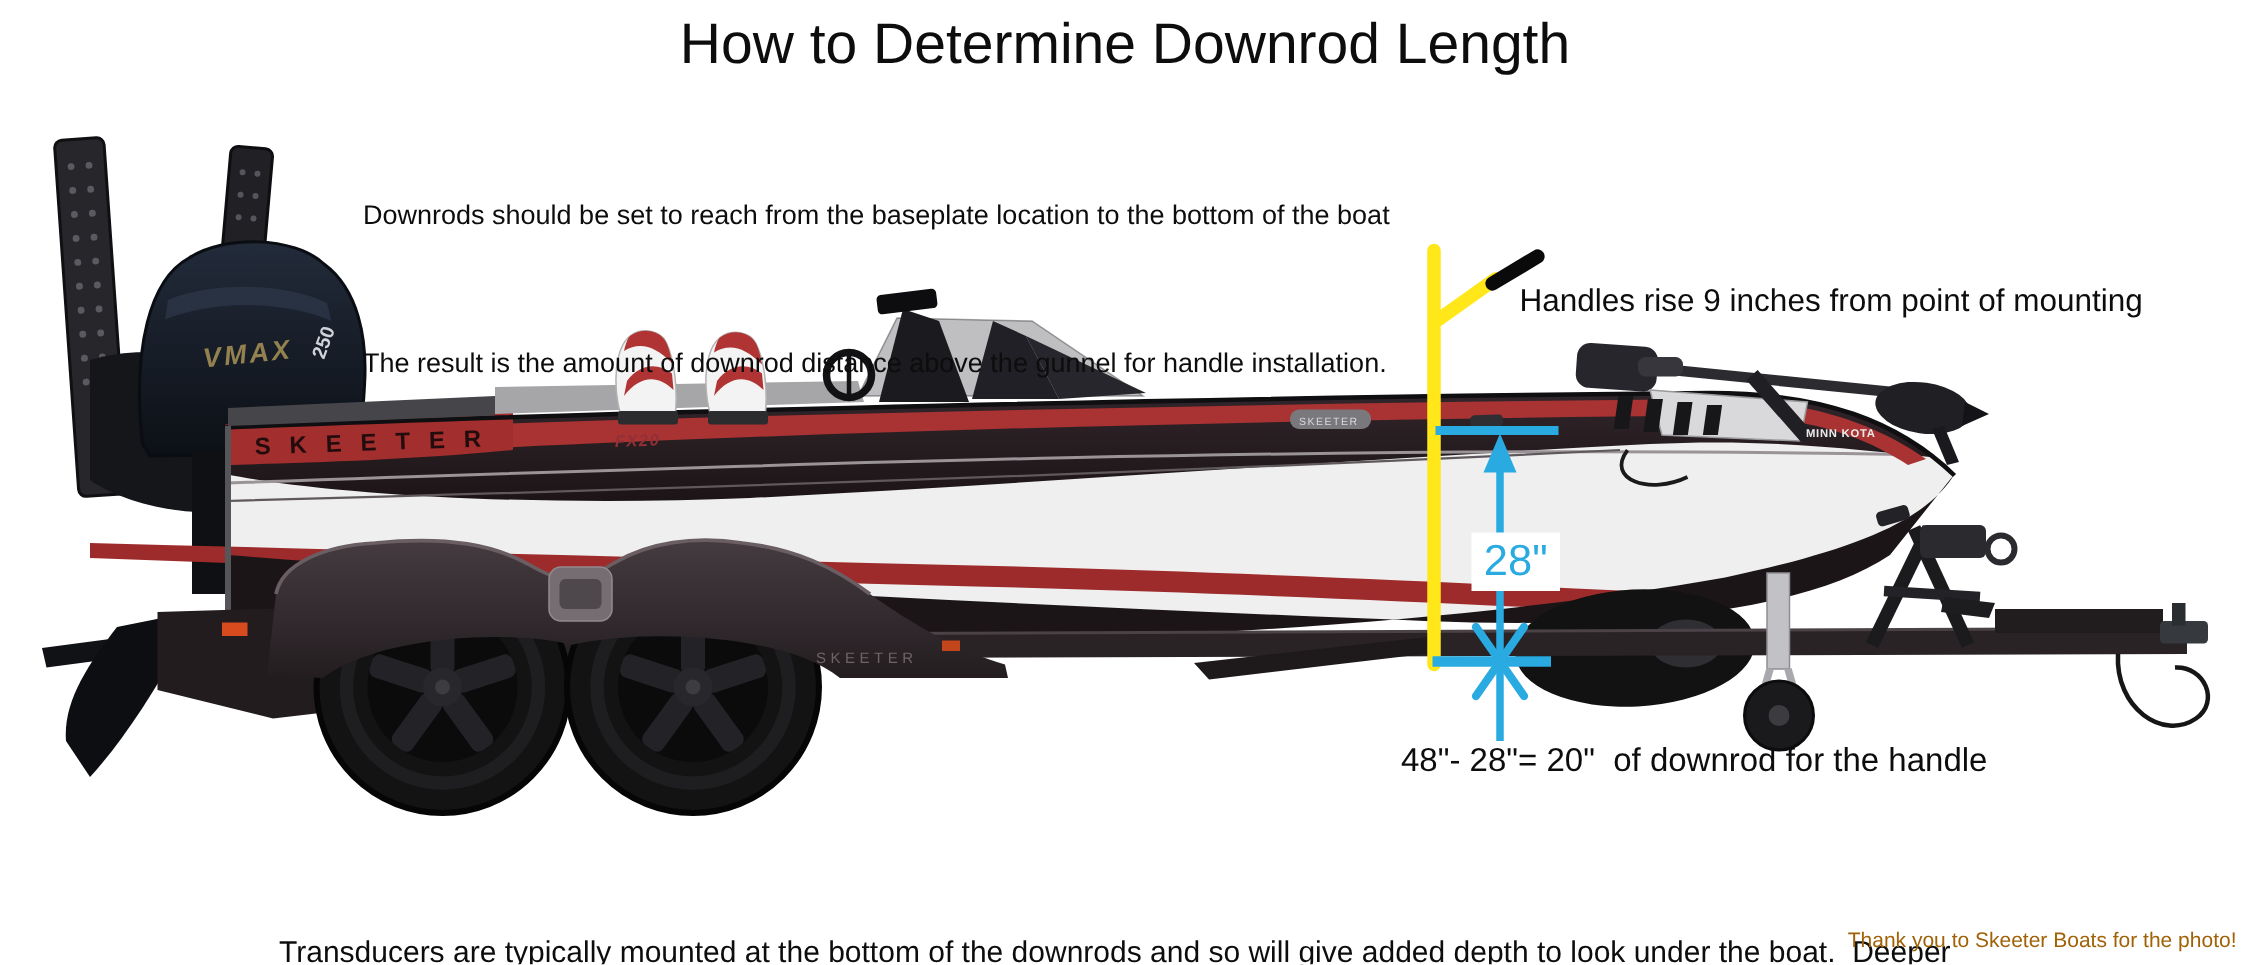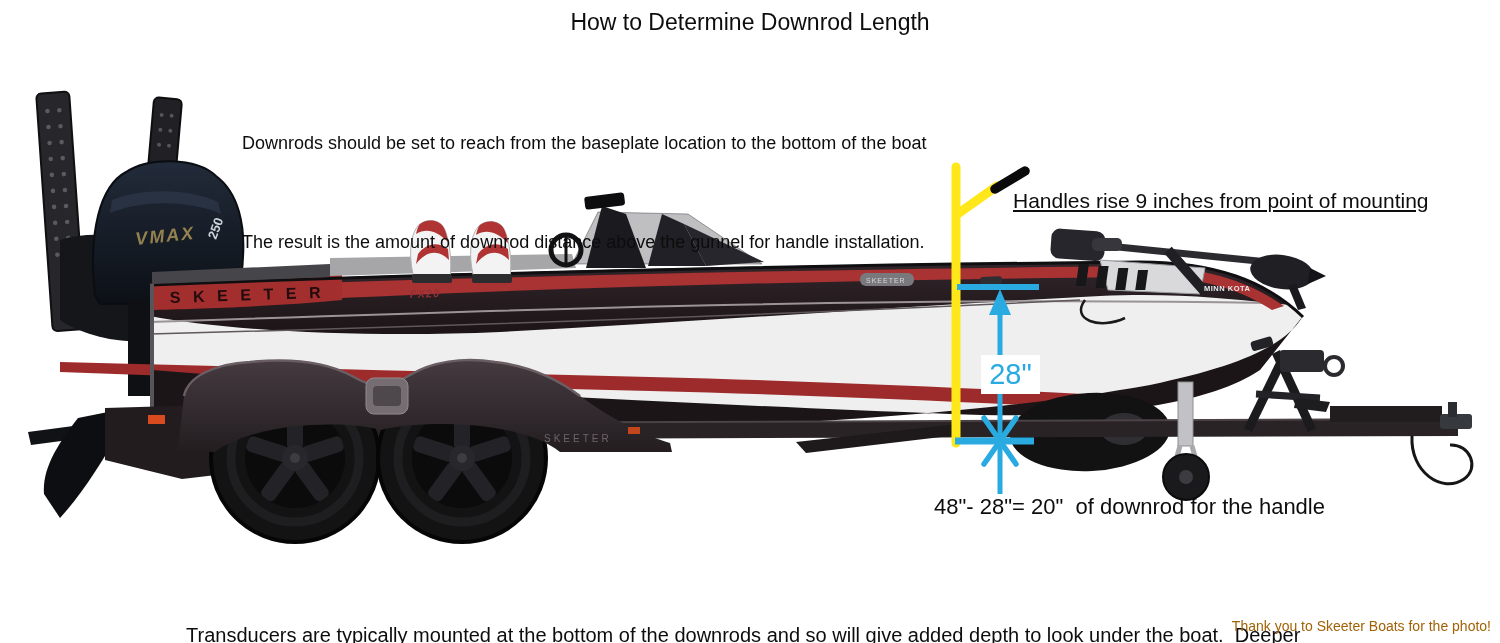--- a/index.html
+++ b/index.html
@@ -1,20 +1,20 @@
 <!DOCTYPE html>
 <html><head>
 <meta charset="utf-8">
 <style>
   html,body{margin:0;padding:0;background:#ffffff;}
   .canvas{position:relative;width:1500px;height:643px;background:#ffffff;overflow:hidden;
           font-family:"Liberation Sans",sans-serif;color:#111;}
-  .title{position:absolute;left:0;right:0;top:9px;text-align:center;font-size:23px;color:#0d0d0d;}
+  .title{position:absolute;left:0;right:0;top:9px;text-align:center;font-size:38px;color:#0d0d0d;}
   .instructions{position:absolute;left:242px;top:61px;font-size:18px;line-height:33px;color:#0d0d0d;white-space:pre;}
-  .handles-note{position:absolute;left:1013px;top:189px;font-size:21px;color:#0d0d0d;white-space:pre;text-decoration:underline;}
+  .handles-note{position:absolute;left:1013px;top:189px;font-size:21px;color:#0d0d0d;white-space:pre;}
   .measure-label{position:absolute;left:981px;top:355px;width:59px;height:39px;background:#ffffff;
                  color:#29ABE2;font-size:29px;display:flex;align-items:center;justify-content:center;}
   .formula{position:absolute;left:934px;top:494px;font-size:22px;color:#0d0d0d;white-space:pre;}
   .footnote{position:absolute;left:186px;top:553px;font-size:20px;line-height:33px;color:#0d0d0d;white-space:pre;}
   .credit{position:absolute;right:9px;top:618px;font-size:14px;color:#a16207;}
   svg{position:absolute;left:0;top:0;}
 </style>
 </head>
 <body>
 

